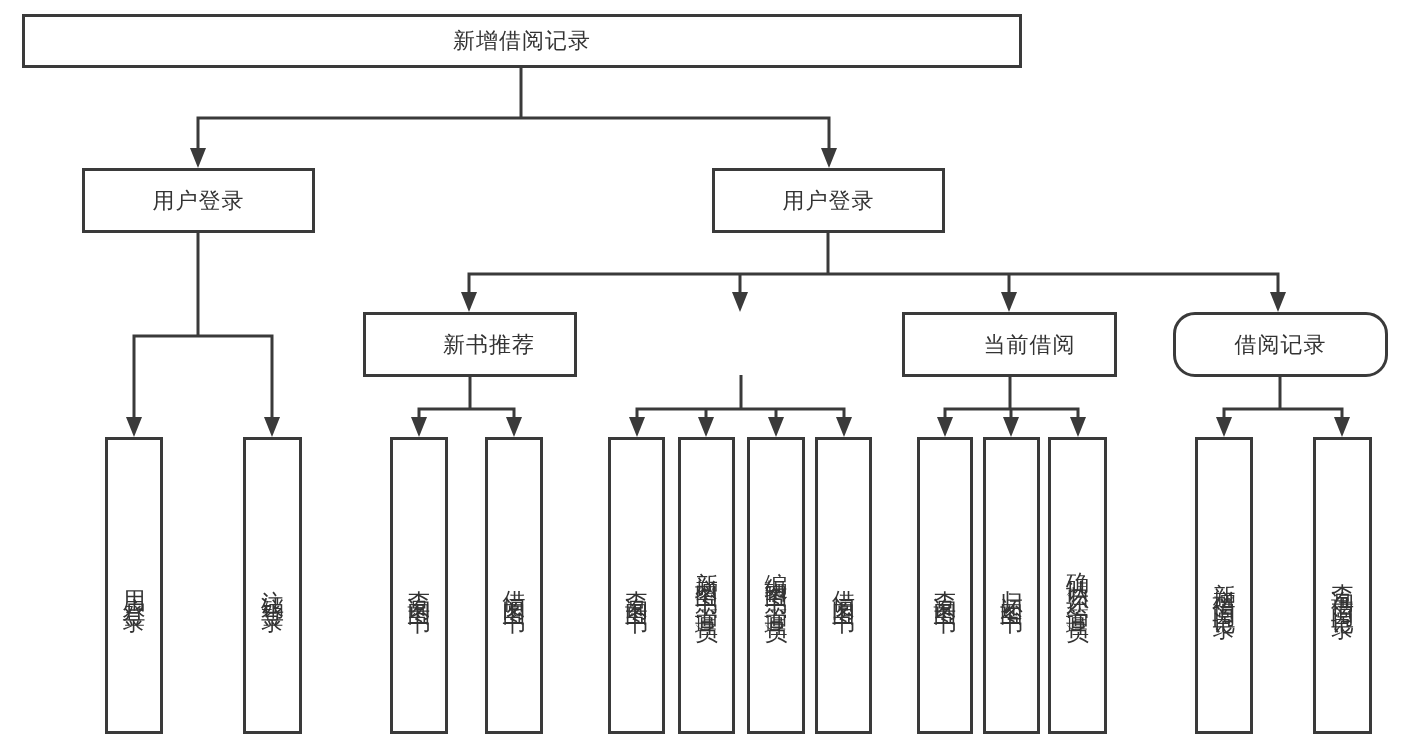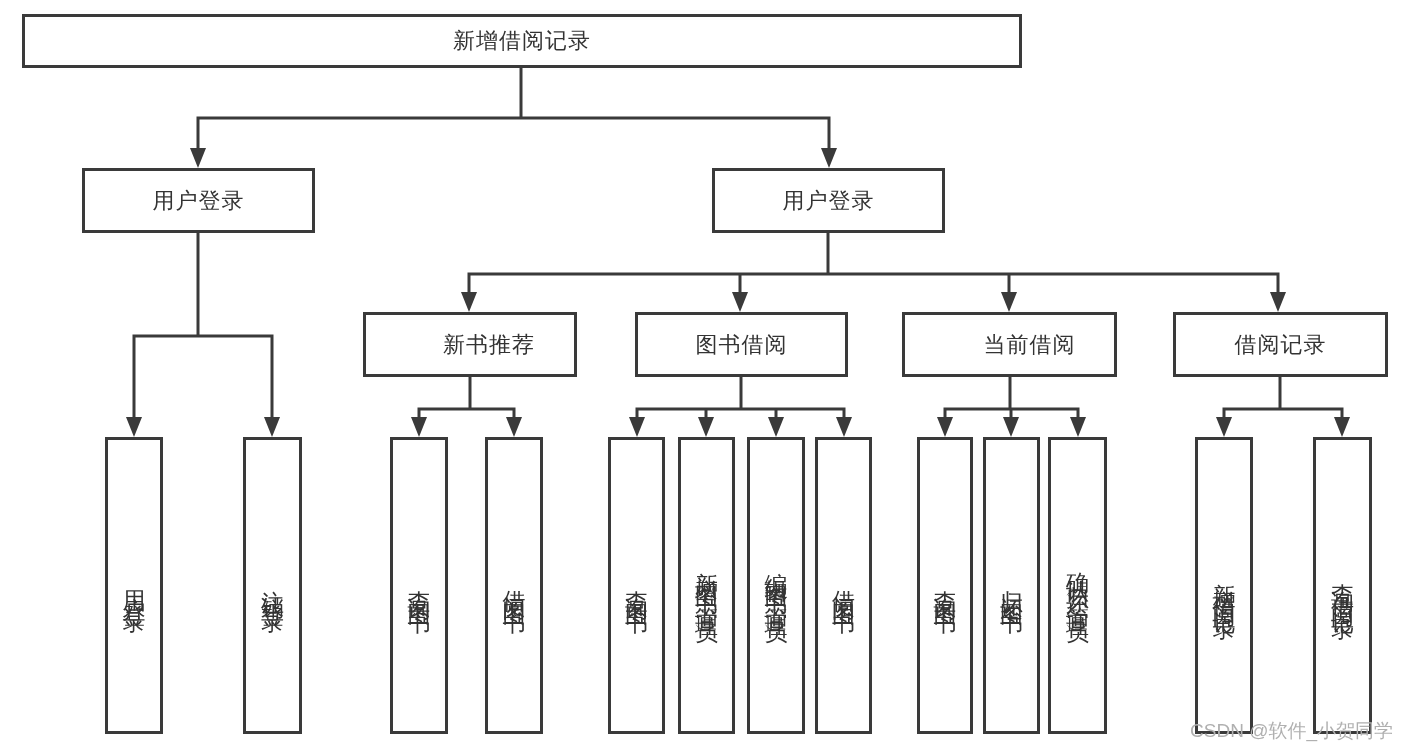--- a/index.html
+++ b/index.html
@@ -94,27 +94,24 @@
   <div class="box" style="left:82px; top:168px; width:233px; height:65px;">
     <span class="hlabel">用户登录</span>
   </div>
   <div class="box" style="left:712px; top:168px; width:233px; height:65px;">
     <span class="hlabel">用户登录</span>
   </div>
 
   <div class="box" style="left:363px; top:312px; width:214px; height:65px;padding-left:38px;">
     <span class="hlabel">新书推荐</span>
   </div>
-  <div class="box" style="left:635px; top:312px; width:213px; height:65px;">
-    <span class="hlabel">图书借阅</span>
-  </div>
   <div class="box" style="left:902px; top:312px; width:215px; height:65px;padding-left:40px;">
     <span class="hlabel">当前借阅</span>
   </div>
-  <div class="box" style="left:1173px; top:312px; width:215px; height:65px;">
+  <div class="box" style="left:1173px; top:312px; width:215px; height:65px;border-radius:22px;">
     <span class="hlabel">借阅记录</span>
   </div>
 
   <div class="box leaf" style="left:105px; top:437px; width:58px; height:297px;">
     <span class="vlabel">用户登录</span>
   </div>
   <div class="box leaf" style="left:243px; top:437px; width:59px; height:297px;">
     <span class="vlabel">注销登录</span>
   </div>
 
@@ -148,15 +145,14 @@
     <span class="vlabel">确认归还（管理员）</span>
   </div>
 
   <div class="box leaf" style="left:1195px; top:437px; width:58px; height:297px;">
     <span class="vlabel">新增借阅记录</span>
   </div>
   <div class="box leaf" style="left:1313px; top:437px; width:59px; height:297px;">
     <span class="vlabel">查询借阅记录</span>
   </div>
 
-  <div class="watermark">CSDN @软件_小贺同学</div>
 
 </div>
 
 </body></html>

